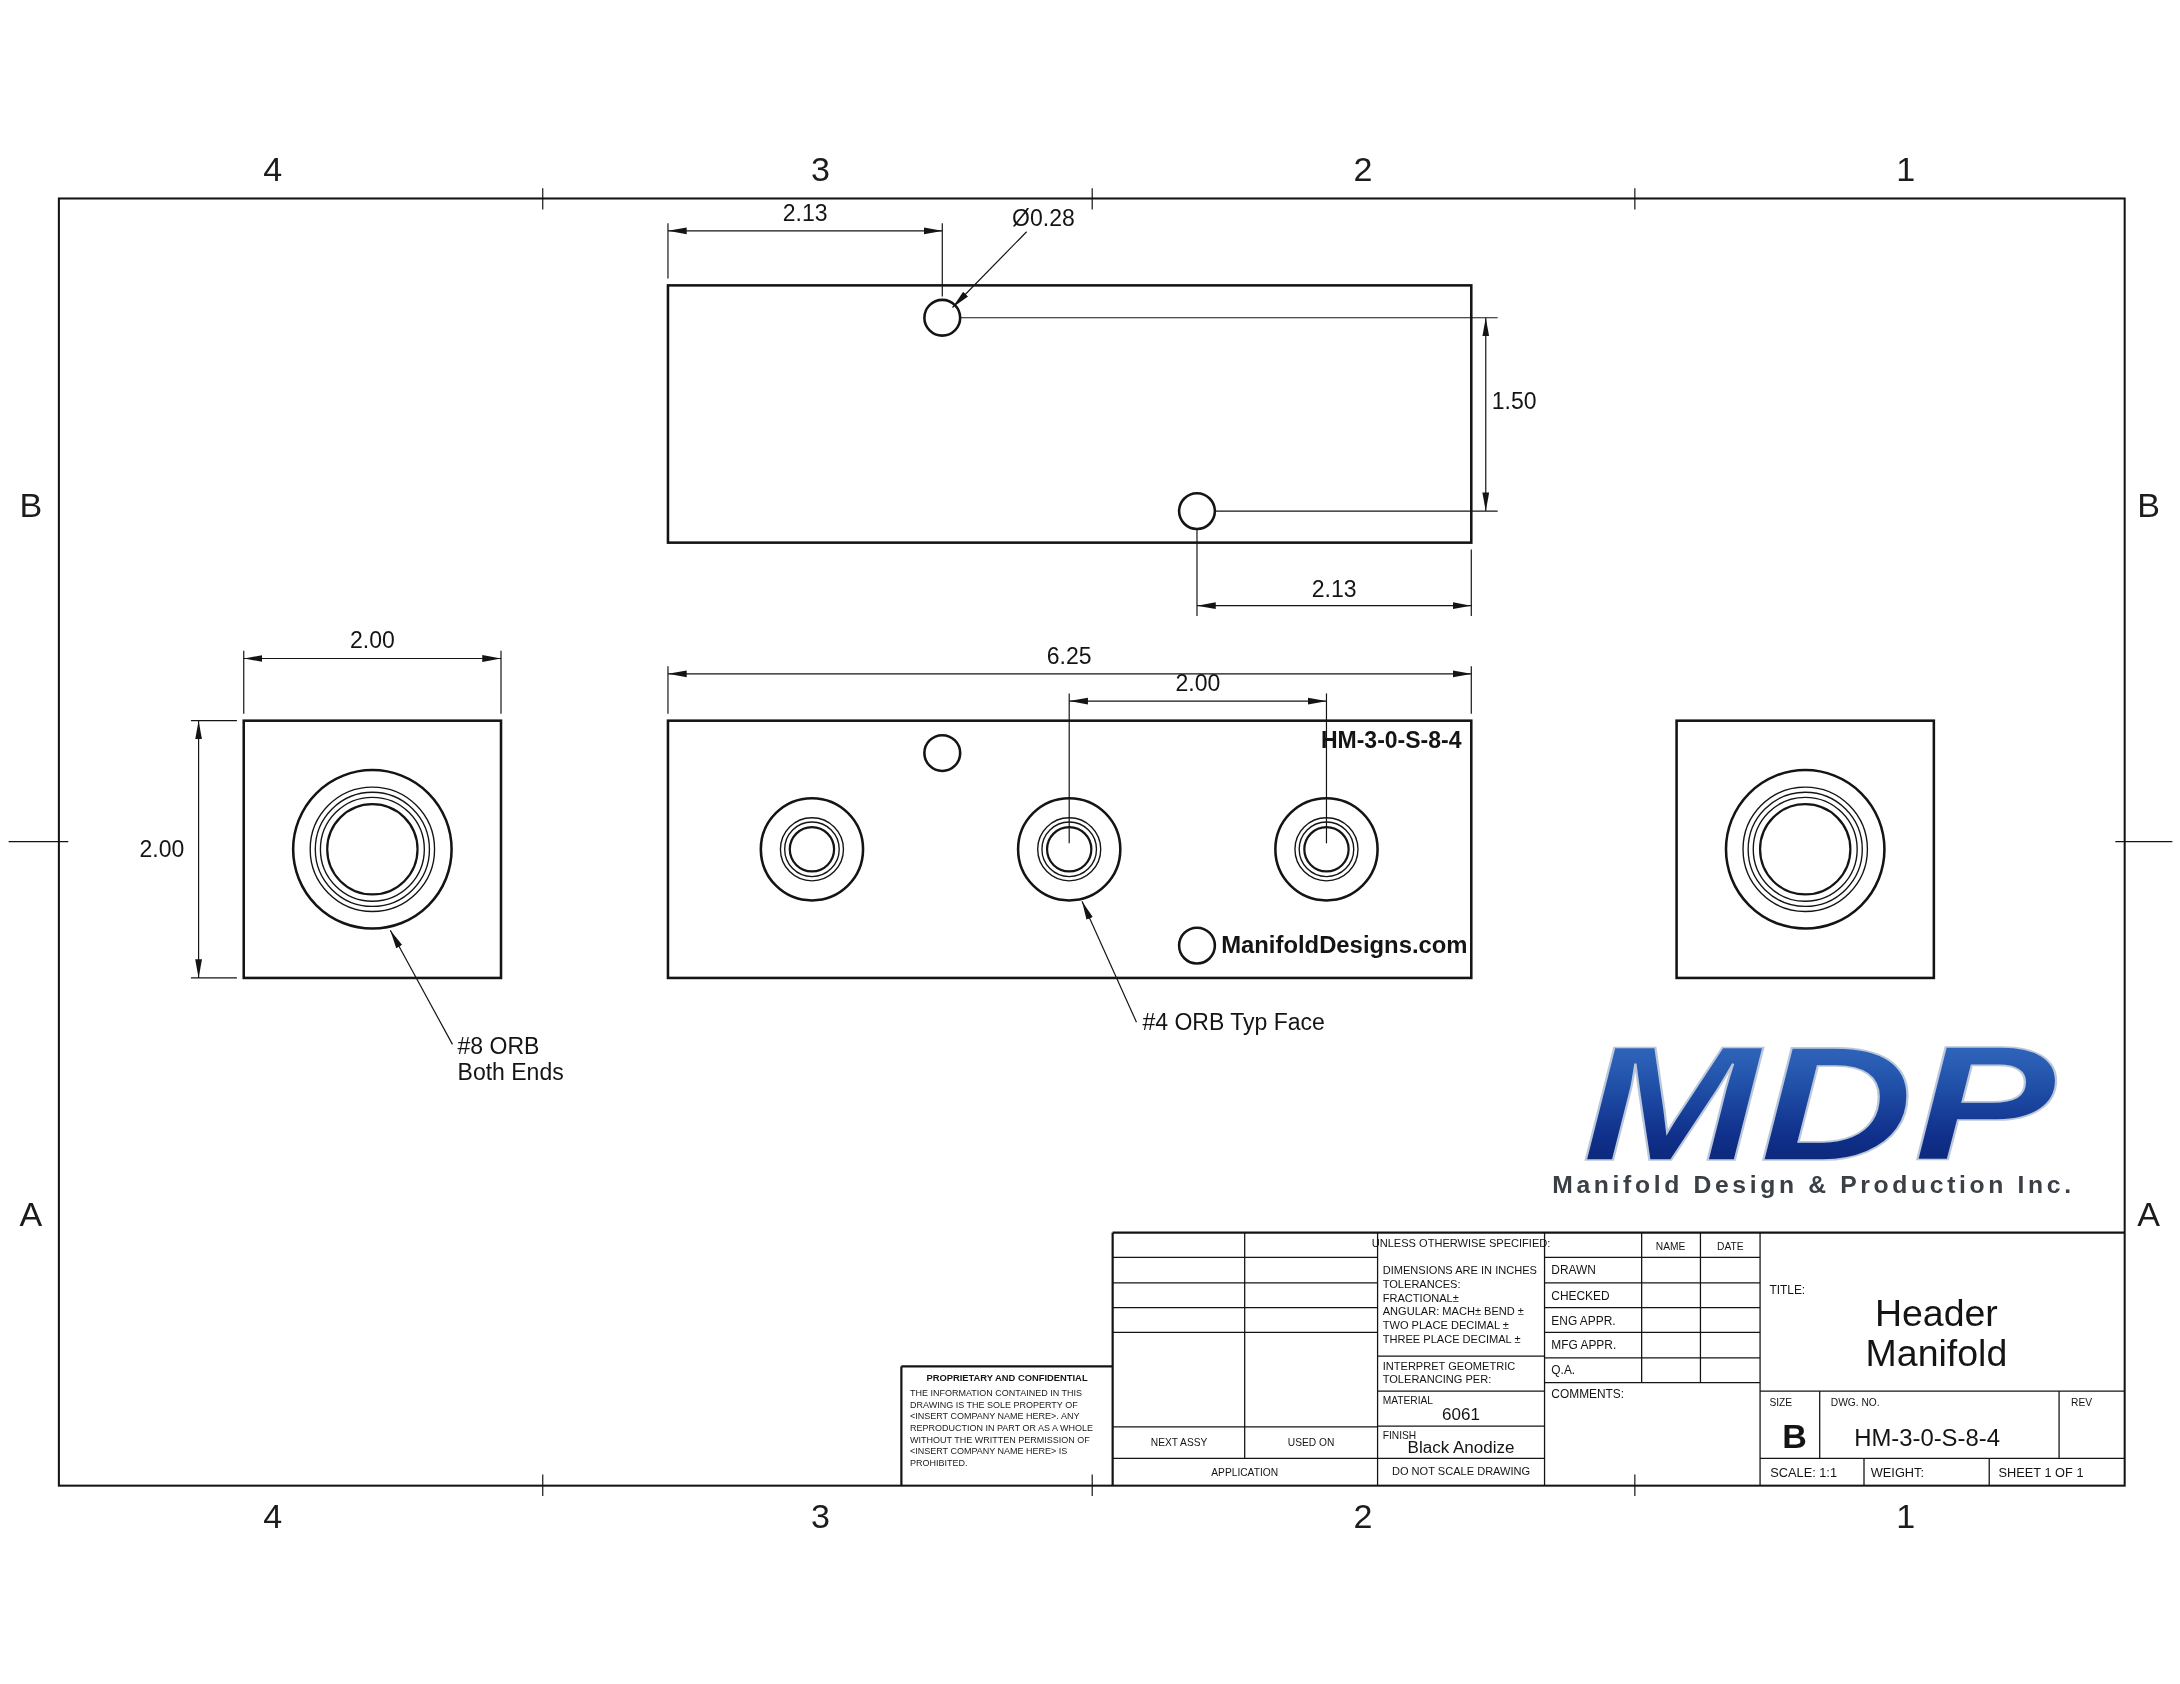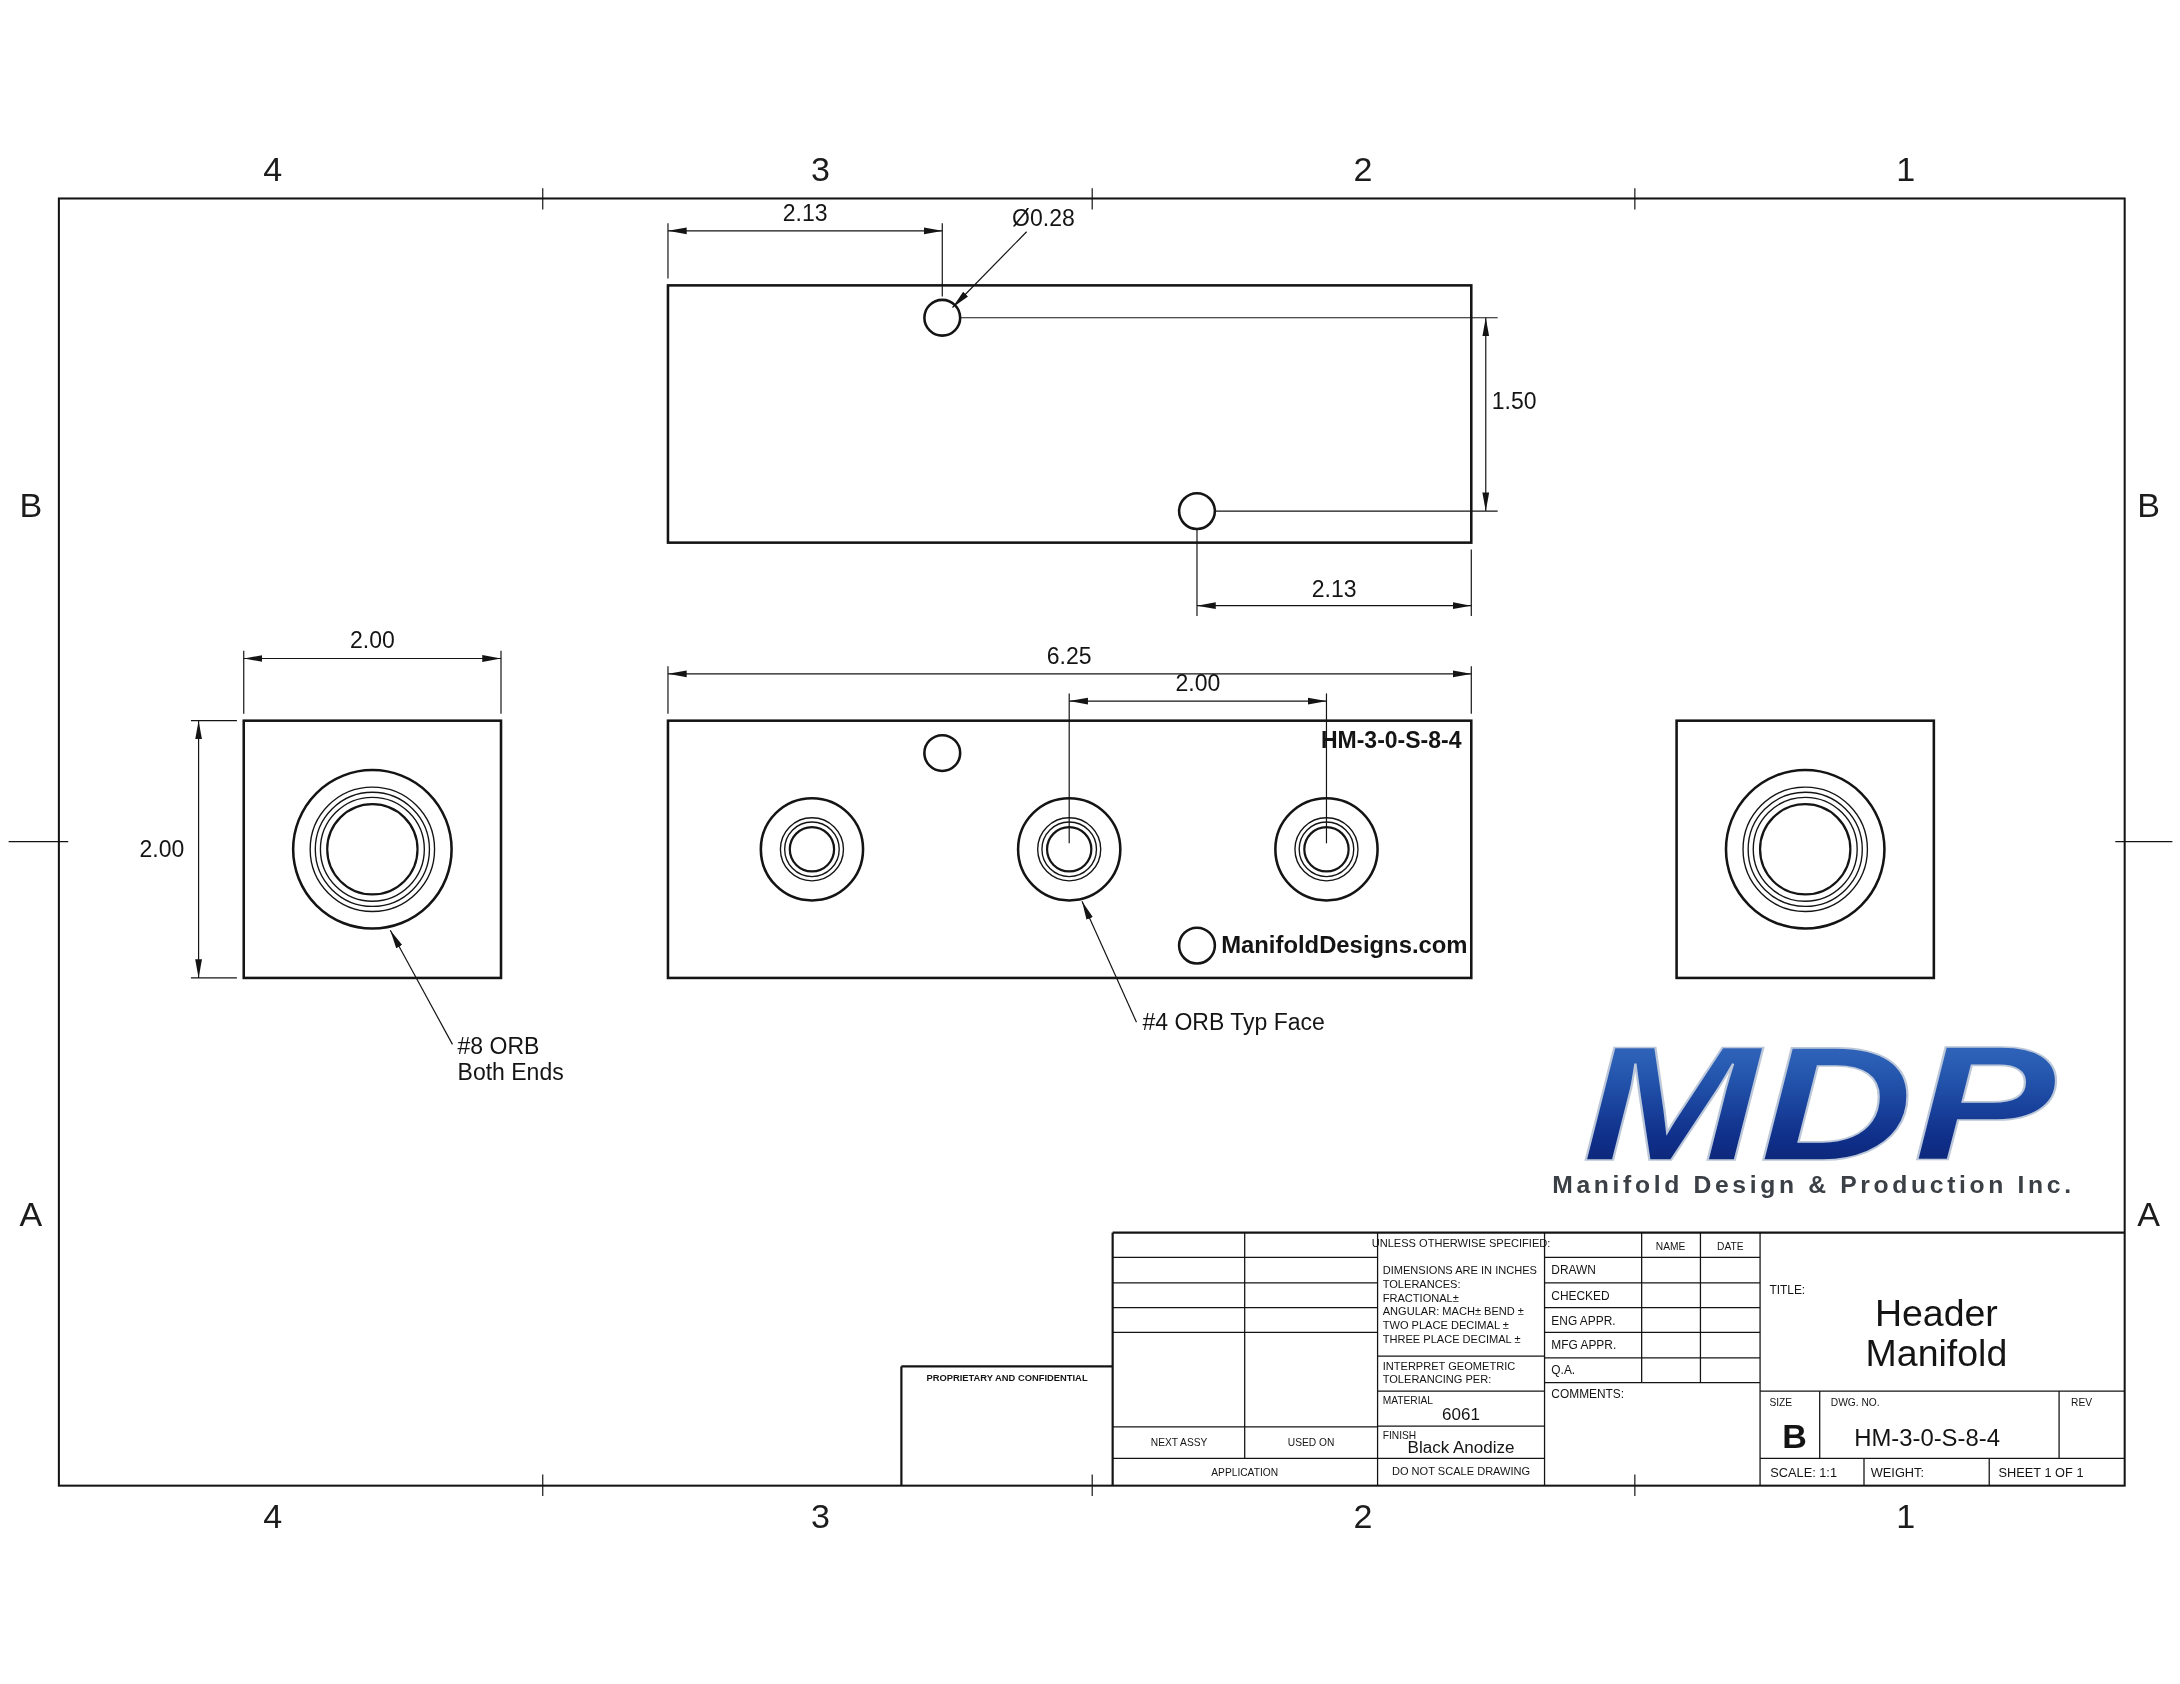--- a/index.html
+++ b/index.html
@@ -273,15 +273,16 @@
     <text class="tb-bot" x="2346" y="1734">SHEET 1 OF 1</text>
 
     <text class="tb-tiny" x="1384" y="1698" text-anchor="middle">NEXT ASSY</text>
     <text class="tb-tiny" x="1539" y="1698" text-anchor="middle">USED ON</text>
     <text class="tb-tiny" x="1461" y="1733" text-anchor="middle">APPLICATION</text>
 
     <text class="prop-h" x="1182" y="1621" text-anchor="middle">PROPRIETARY AND CONFIDENTIAL</text>
   </g>
 </svg>
 
+<div id="prop-body">THE INFORMATION CONTAINED IN THIS DRAWING IS THE SOLE PROPERTY OF &lt;INSERT COMPANY NAME HERE&gt;.  ANY REPRODUCTION IN PART OR AS A WHOLE WITHOUT THE WRITTEN PERMISSION OF &lt;INSERT COMPANY NAME HERE&gt; IS PROHIBITED.</div>
 
 </div>
 
 
 </body></html>

